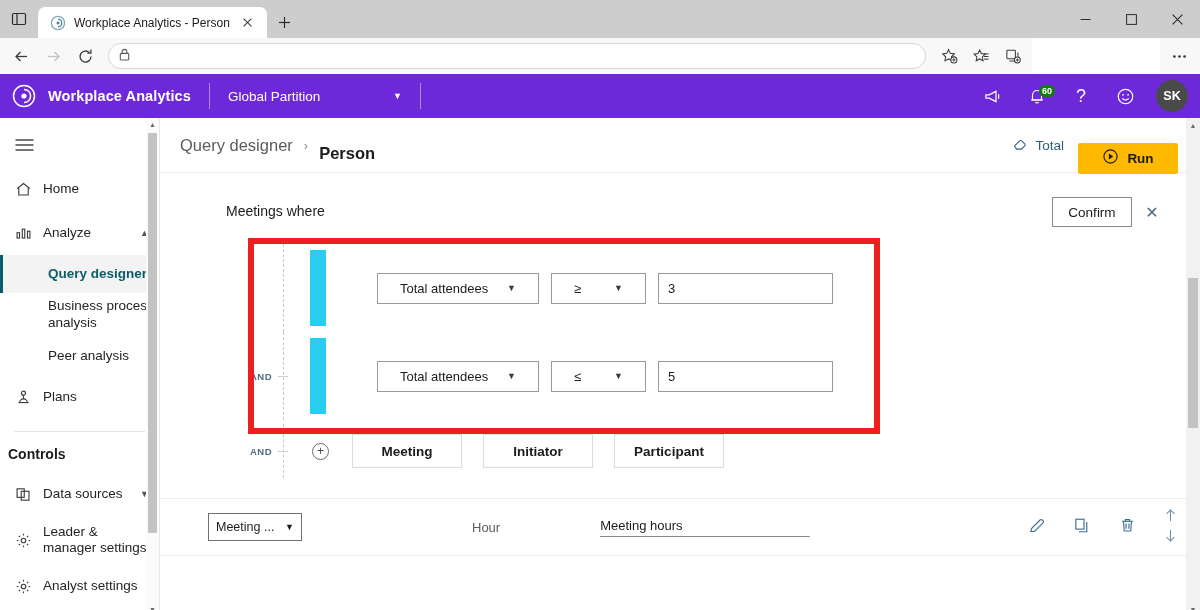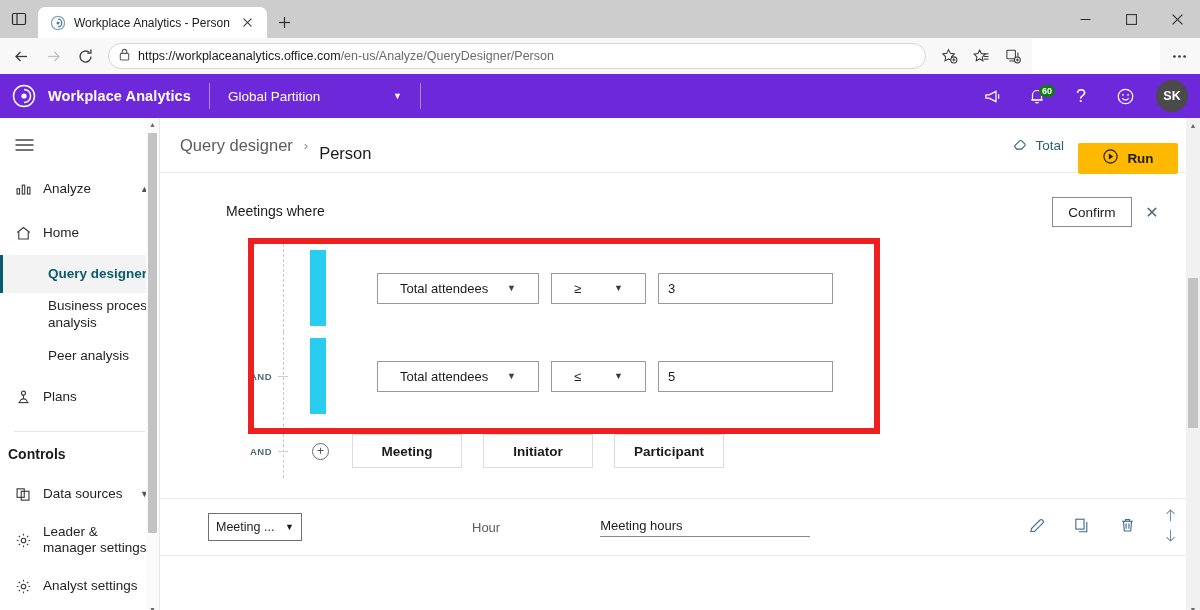--- a/index.html
+++ b/index.html
@@ -184,21 +184,21 @@
     height: 498px; overflow: hidden;
   }
   .page-head {
     height: 55px; display: flex; align-items: center;
     padding: 0 22px 0 20px; border-bottom: 1px solid #ededed;
   }
   .crumb {
     font-size: 16.5px; color: #5c5c5c;
   }
   .crumb-sep { font-size: 13px; color: #8a8a8a; margin: 0 11px; }
-  .crumb-current { font-size: 16.5px; color: #1b1b1b; font-weight: 400; margin-top: 17px; }
+  .crumb-current { font-size: 16.5px; color: #1b1b1b; font-weight: 700; margin-top: 17px; }
   .head-actions { margin-left: auto; display: flex; align-items: center; gap: 14px; }
   .reset-btn {
     display: flex; align-items: center; gap: 7px;
     font-size: 13.5px; color: #2f5f7a;
   }
   .run-btn {
     background: #ffb900; border-radius: 2px;
     height: 31px; width: 100px;
     display: flex; align-items: center; justify-content: center;
     gap: 8px; font-size: 13.5px; color: #1b1b1b; font-weight: 600; margin-top: 26px;
@@ -401,21 +401,20 @@
           <polyline points="13.9,1.6 13.9,5.2 10.3,5.2"></polyline>
       </svg>
     </div>
     <div class="omnibox">
       <span class="lock-icon">
         <svg width="11" height="13" viewBox="0 0 11 13" fill="none" stroke="#5c5c5c" stroke-width="1.1">
           <rect x="1.3" y="5.4" width="8.4" height="6.6" rx="1"></rect>
             <path d="M3.2 5.4V3.7a2.3 2.3 0 0 1 4.6 0v1.7"></path>
         </svg>
       </span>
-      <span class="url"><span class="host">https://workplaceanalytics.office.com</span><span>/en-us/Analyze/QueryDesigner/Person</span></span>
     </div>
     <div class="tb-right">
       <div class="tb-btn">
         <svg width="17" height="17" viewBox="0 0 18 18" fill="none" stroke="#3a3a3a" stroke-width="1.1">
           <path d="M8 1.8l1.9 3.9 4.3.6-3.1 3 .7 4.3L8 11.6l-3.8 2 .7-4.3-3.1-3 4.3-.6z"></path>
           <circle cx="13.6" cy="12.6" r="3.2" fill="#fff"></circle>
             <line x1="13.6" y1="10.9" x2="13.6" y2="14.3"></line>
             <line x1="11.9" y1="12.6" x2="15.3" y2="12.6"></line>
         </svg>
       </div>
@@ -500,37 +499,37 @@
         <svg width="19" height="14" viewBox="0 0 19 14" stroke="#2b2b2b" stroke-width="1.3">
           <line x1="0.5" y1="2" x2="18.5" y2="2"></line>
             <line x1="0.5" y1="7" x2="18.5" y2="7"></line>
             <line x1="0.5" y1="12" x2="18.5" y2="12"></line>
         </svg>
       </div>
 
       <div class="nav-item">
         <span class="ic">
           <svg width="17" height="17" viewBox="0 0 18 18" fill="none" stroke="#3c3c3c" stroke-width="1.2">
+            <path d="M2.4 8L9 2.6 15.6 8"></path>
+              <path d="M4 7.3v7.5h10V7.3"></path>
+          </svg>
+        </span>
+        <span class="lbl">Home</span>
+      </div>
+
+      <div class="nav-item">
+        <span class="ic">
+          <svg width="17" height="17" viewBox="0 0 18 18" fill="none" stroke="#3c3c3c" stroke-width="1.2">
             <rect x="2.2" y="8.2" width="2.6" height="5.6"></rect>
               <rect x="7.7" y="4.4" width="2.6" height="9.4"></rect>
             <rect x="13.2" y="6.6" width="2.6" height="7.2"></rect>
           </svg>
         </span>
         <span class="lbl">Analyze</span>
         <span class="chev">▲</span>
-      </div>
-
-      <div class="nav-item">
-        <span class="ic">
-          <svg width="17" height="17" viewBox="0 0 18 18" fill="none" stroke="#3c3c3c" stroke-width="1.2">
-            <path d="M2.4 8L9 2.6 15.6 8"></path>
-              <path d="M4 7.3v7.5h10V7.3"></path>
-          </svg>
-        </span>
-        <span class="lbl">Home</span>
       </div>
 
       <div class="sub-wrap">
         <div class="nav-sub active">
           <span>Query designer</span>
         </div>
         <div class="nav-sub multiline">
           <span>Business process analysis</span>
         </div>
         <div class="nav-sub">

